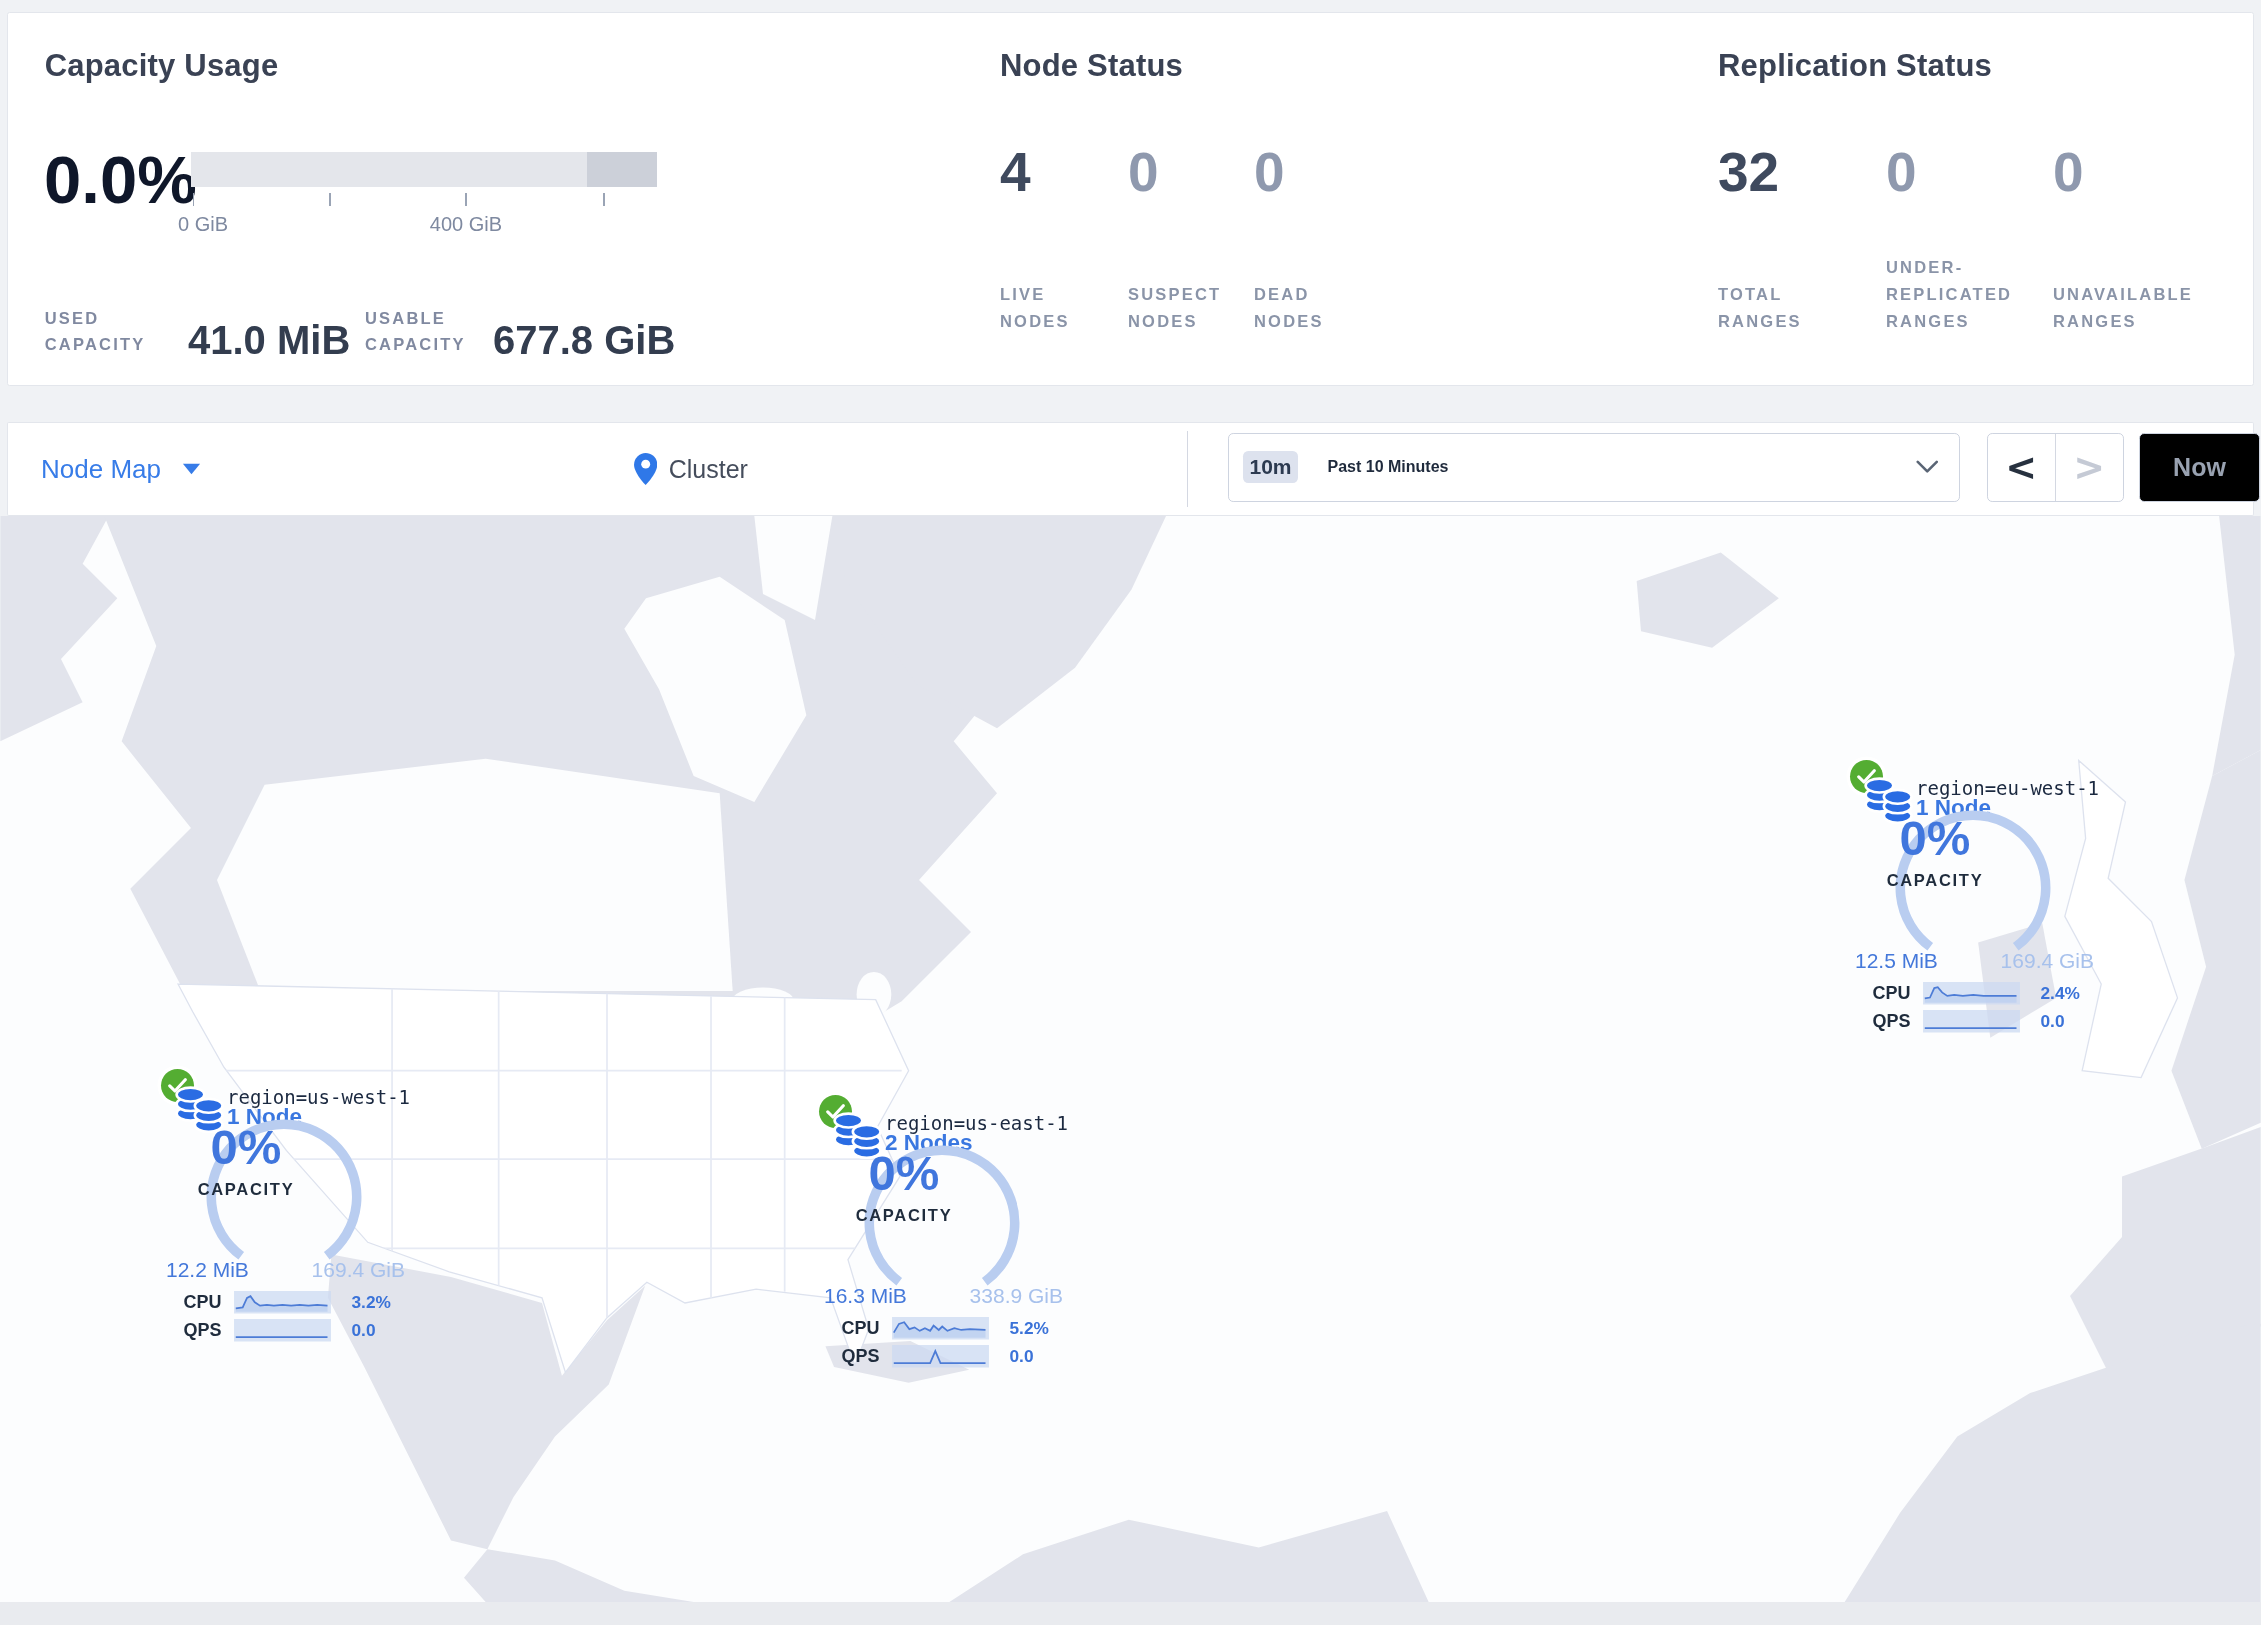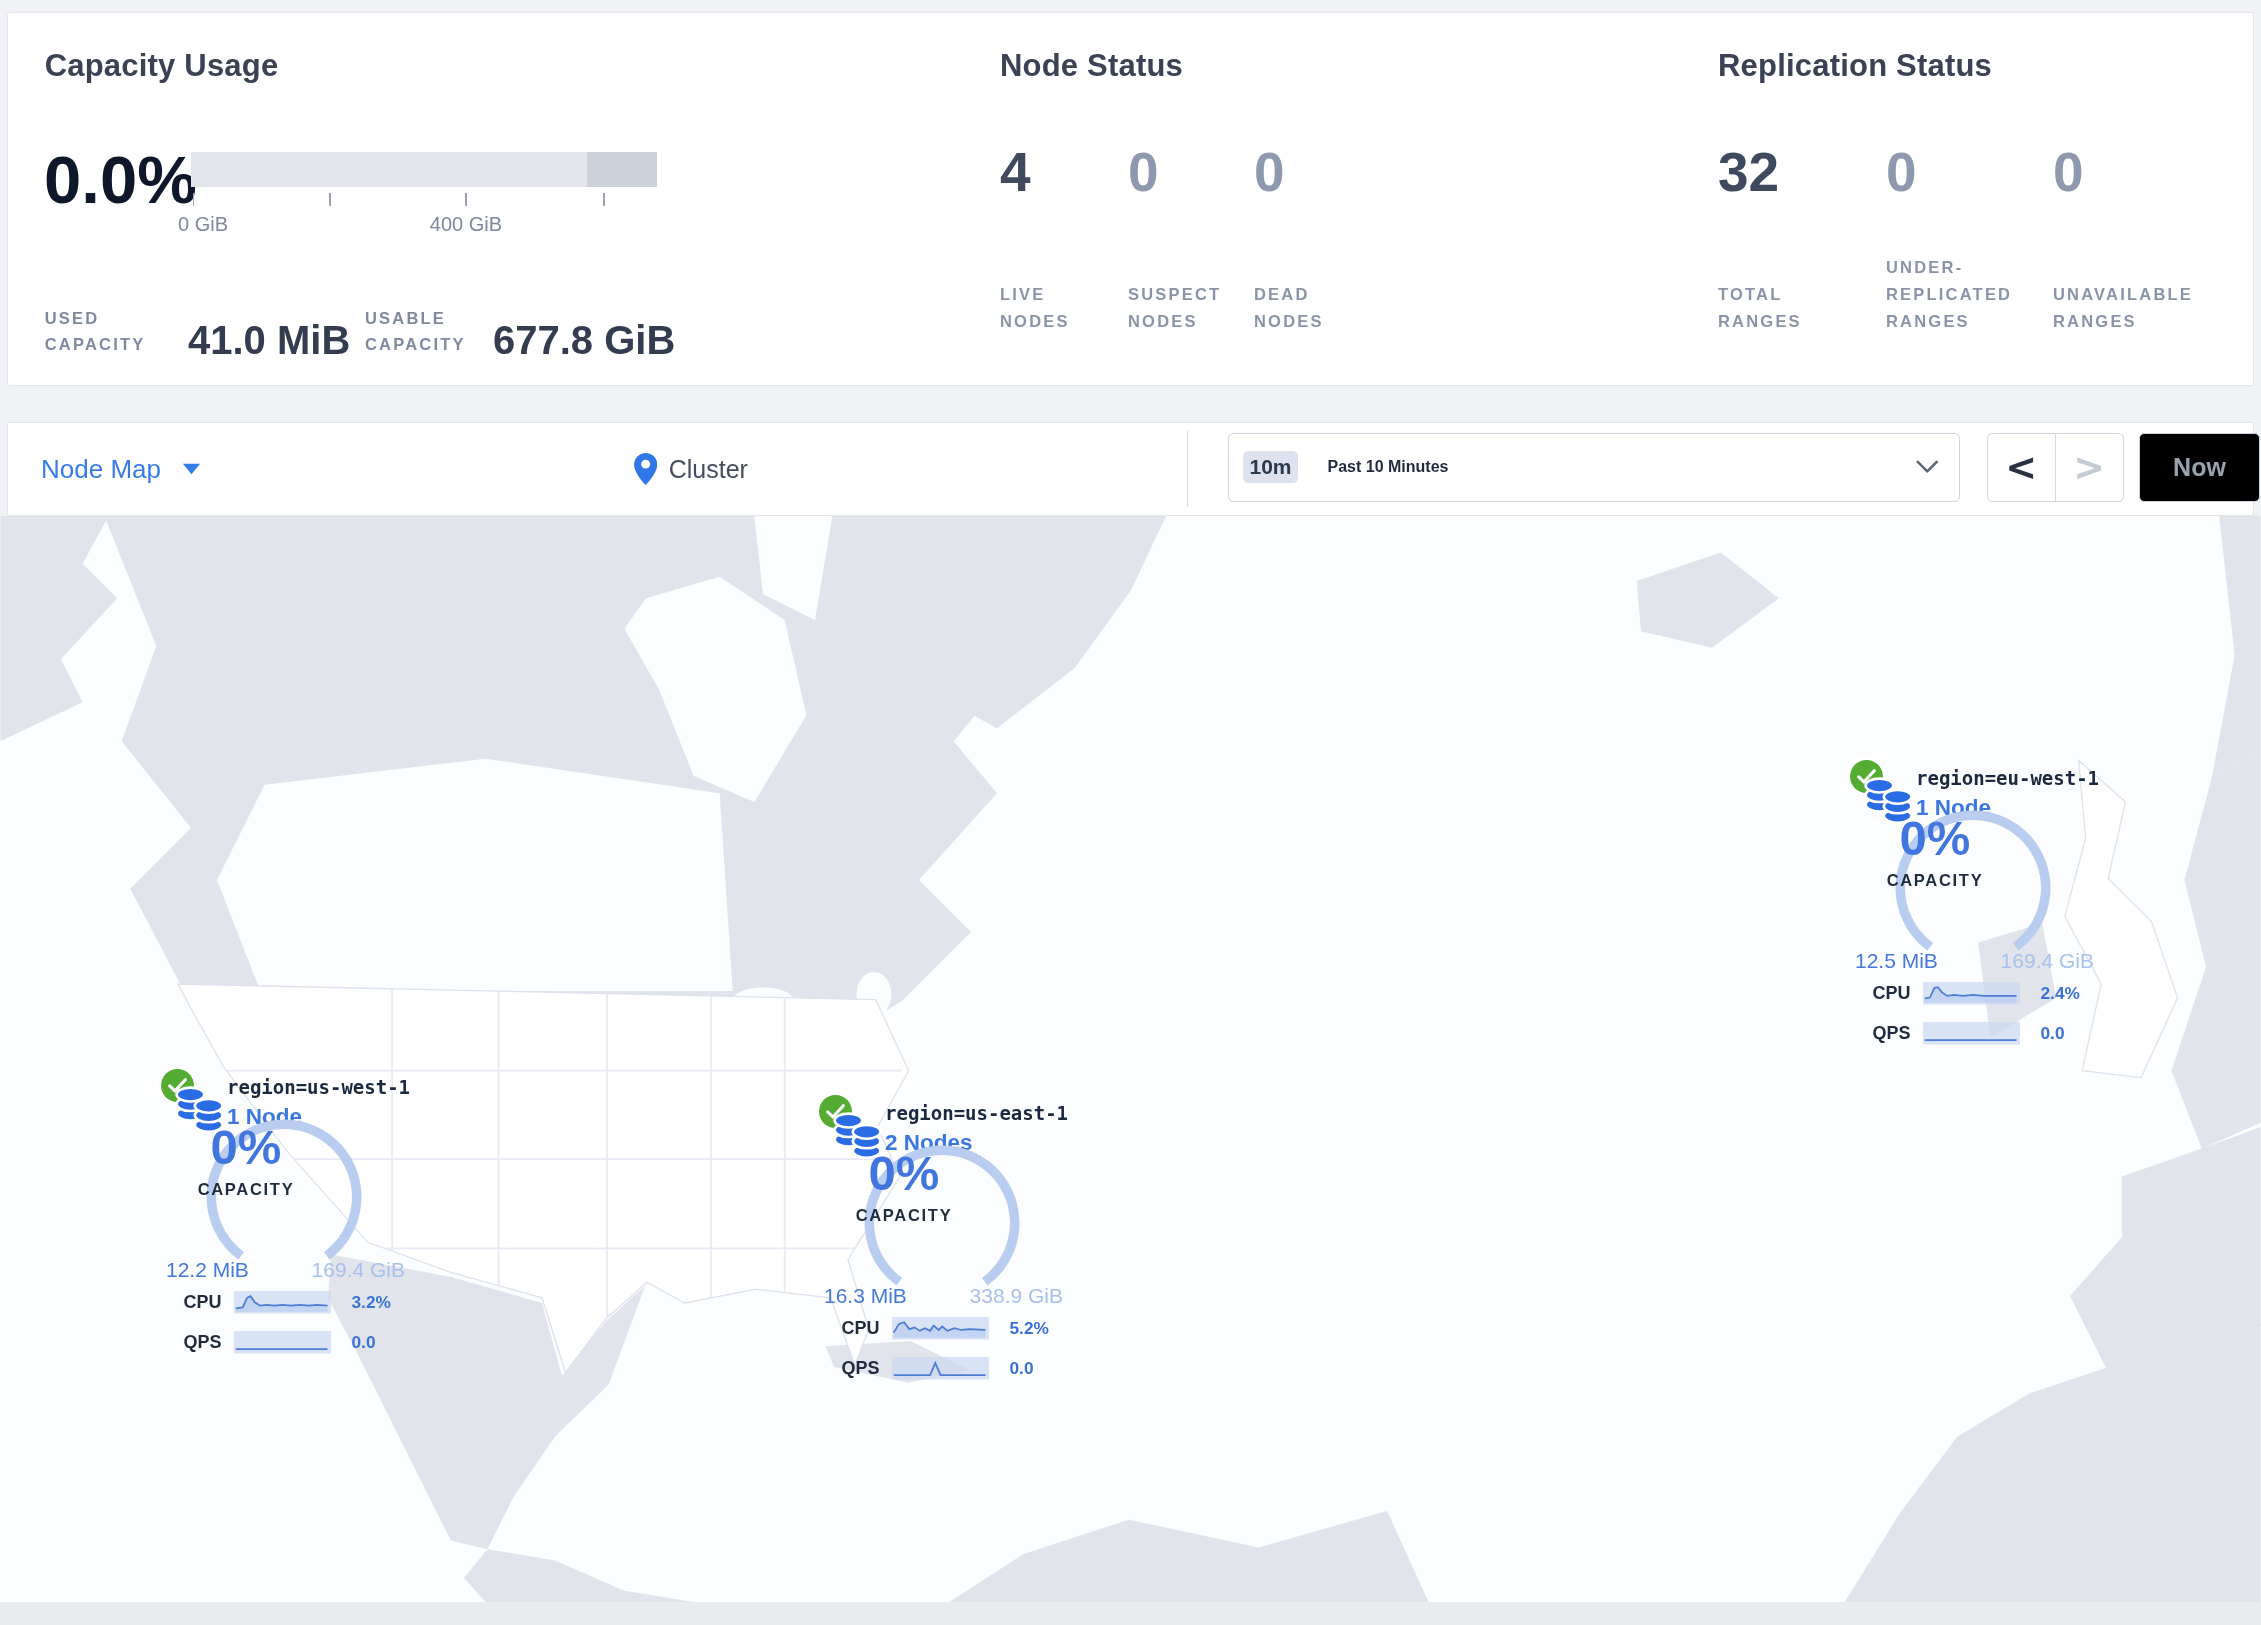--- a/index.html
+++ b/index.html
@@ -63,35 +63,35 @@
   
   #map { position:absolute; left:0; top:516px; width:2261px; height:1086px; background:#fcfdfe; overflow:hidden; }
   #world { position:absolute; left:0; top:0; }
   #footer-strip { position:absolute; left:0; top:1602px; width:2261px; height:23.4px; background:#e9ebef; }
 
   
   .marker { position:absolute; width:260px; height:286px; cursor:pointer; }
   .check-badge { position:absolute; left:7px; top:0px; width:33px; height:33px; border-radius:50%;
                  background:#54ad32; box-shadow:0 0 0 3.5px #fff; display:flex; align-items:center; justify-content:center; }
   .db-icon { position:absolute; left:19px; top:15.6px; }
-  .region-name { position:absolute; left:73px; top:7px; font-family:"DejaVu Sans Mono", monospace;
-                 font-size:19px; font-weight:700; color:#1b2940; white-space:nowrap; }
+  .region-name { position:absolute; left:73px; top:17px; font-family:"DejaVu Sans Mono", monospace;
+                 font-size:19px; font-weight:400; color:#1b2940; white-space:nowrap; }
   .node-count { position:absolute; left:73px; top:35px; font-size:22.5px; font-weight:700; color:#3a77e0; }
   .gauge { position:absolute; left:38px; top:50px; width:184px; height:161px; }
   .gauge-pct { position:absolute; left:0; top:50px; width:184px; text-align:center;
                font-size:49px; font-weight:700; color:#4076dd; }
   .gauge-cap { position:absolute; left:0; top:111px; width:184px; text-align:center;
                font-size:16.5px; font-weight:700; letter-spacing:1.7px; color:#1f2c3d; }
   .val-row { position:absolute; left:12px; top:189px; width:239px; display:flex; justify-content:space-between;
              font-size:21px; font-weight:400; }
   .val-used { color:#4478da; }
   .val-total { color:#a7c1ec; }
   .metric-row { position:absolute; left:29.5px; height:22.5px; display:flex; align-items:center; }
   .metric-row.cpu { top:222px; }
-  .metric-row.qps { top:250px;margin-top:12px; }
+  .metric-row.qps { top:250px; }
   .metric-label { width:50px; font-size:18px; font-weight:700; color:#1f2c3d; }
   .spark { width:97px; height:22.5px; }
   .metric-value { margin-left:21px; font-size:17.3px; font-weight:700; color:#3a72d8; }
 </style>
 </head>
 <body>
 
 <header id="summary" class="card">
 
   <section class="panel" id="cap-panel">

